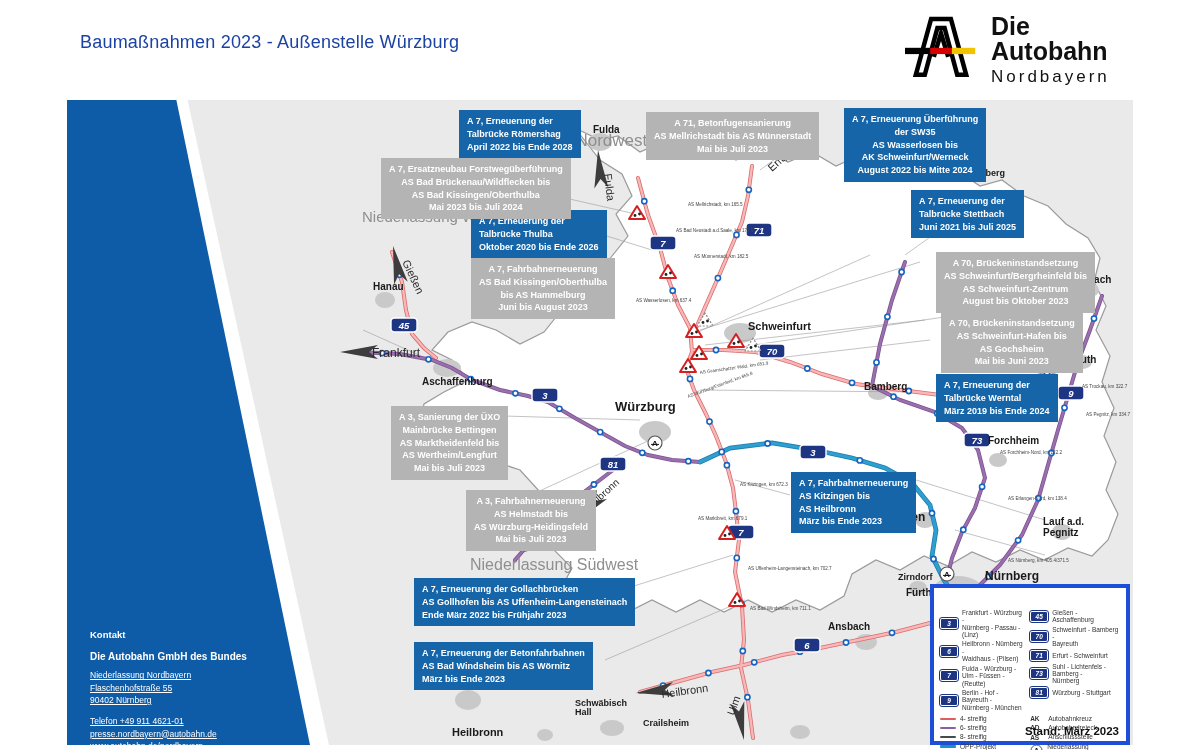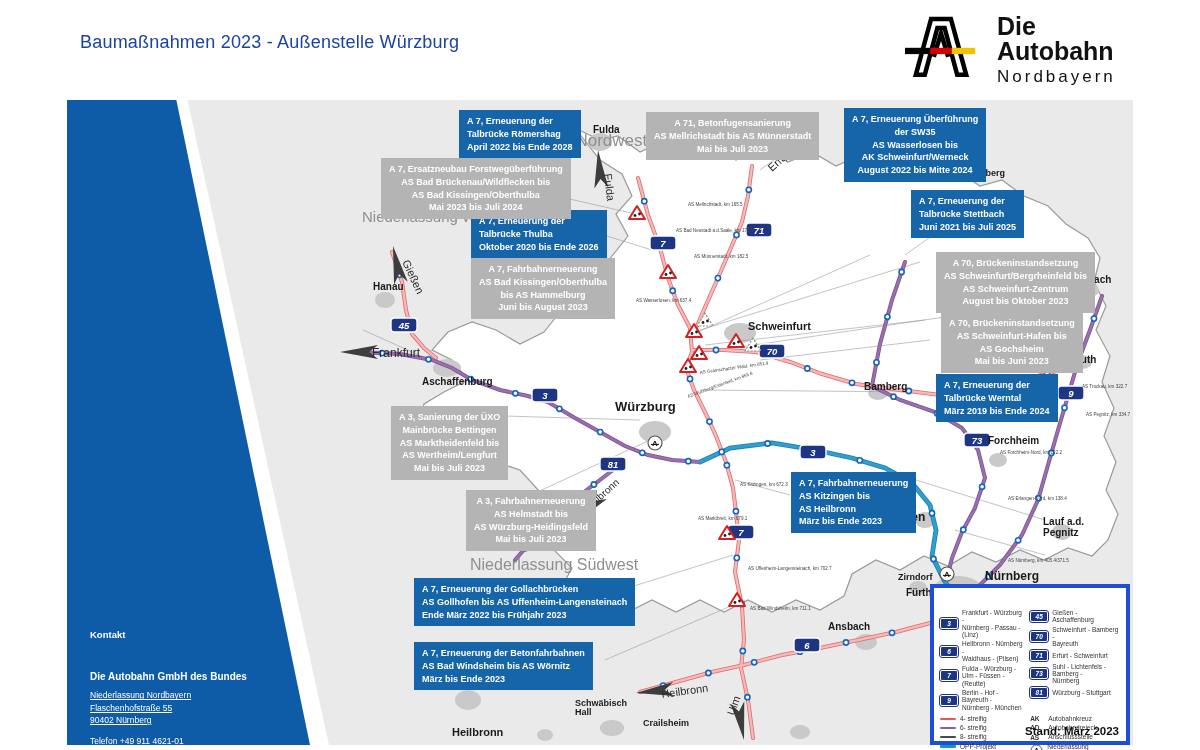--- a/index.html
+++ b/index.html
@@ -1,33 +1,33 @@
 <!DOCTYPE html>
 <html><head>
 <meta charset="utf-8">
 <style>
   html,body{margin:0;padding:0;background:#fff;}
   .page{position:relative;width:1200px;height:750px;background:#fff;overflow:hidden;
         font-family:"Liberation Sans",sans-serif;}
   
   .title{position:absolute;left:80px;top:32px;font-size:18px;font-weight:normal;color:#1c42a4;letter-spacing:.2px;}
-  .logo{position:absolute;left:905px;top:10px;display:flex;gap:20px;align-items:flex-start;}
+  .logo{position:absolute;left:905px;top:10px;display:flex;gap:14px;align-items:flex-start;}
   .logo-text{padding-top:4px;line-height:1.0;color:#111;}
   .logo-text .l1,.logo-text .l2{font-size:25px;font-weight:bold;}
   .logo-text .l3{font-size:17px;font-weight:400;letter-spacing:3px;margin-top:4px;}
   
   .map-bg{position:absolute;left:67px;top:100px;width:1066px;height:645px;background:#eaeaea;}
   #map-svg{position:absolute;left:0;top:0;}
   
   .wedge-white{position:absolute;left:67px;top:100px;width:262px;height:645px;background:#fff;
     clip-path:polygon(0 0,46% 0,100% 100%,0 100%);}
   .wedge-blue{position:absolute;left:67px;top:100px;width:243px;height:645px;background:#0e5ca8;
     clip-path:polygon(0 0,45% 0,100% 100%,0 100%);}
   .contact{position:absolute;left:90px;top:628px;width:195px;color:#fff;font-size:8.5px;line-height:1.45;}
-  .contact .c-head{font-size:9.5px;font-weight:bold;margin-bottom:28px;}
+  .contact .c-head{font-size:9.5px;font-weight:bold;margin-bottom:8px;}
   .contact .c-company{font-size:10px;font-weight:bold;margin-bottom:5px;}
   .contact .c-block{margin-bottom:9px;text-decoration:underline;}
   
   #callout-layer{position:absolute;left:16px;top:0;width:1200px;height:750px;pointer-events:none;padding-left:24px;}
   .callout{position:absolute;color:#fff;font-size:9px;font-weight:bold;line-height:1.42;
     padding:5px 8px;white-space:nowrap;}
   .callout.blue{background:#1565a8;}
   .callout.gray{background:#b4b4b4;text-align:center;}
   
   .legend{position:absolute;left:930px;top:584px;width:200px;height:161px;background:#fff;

